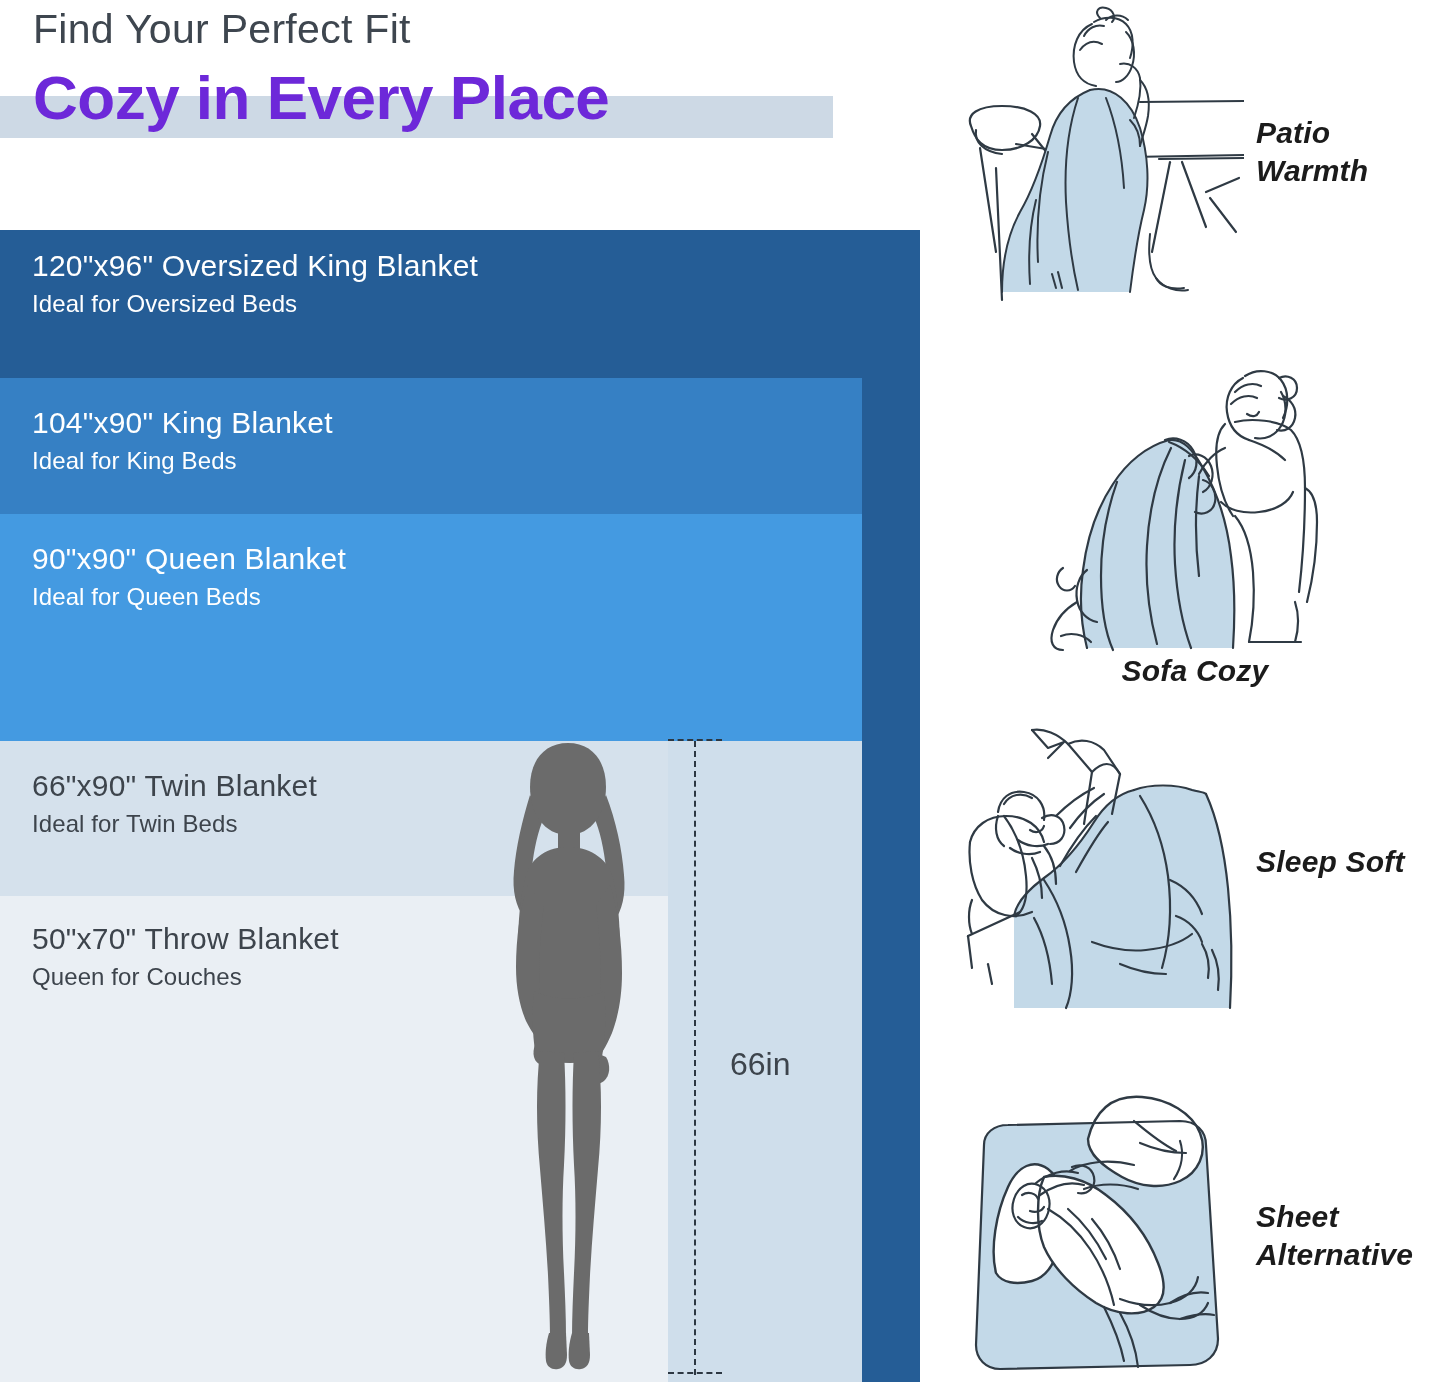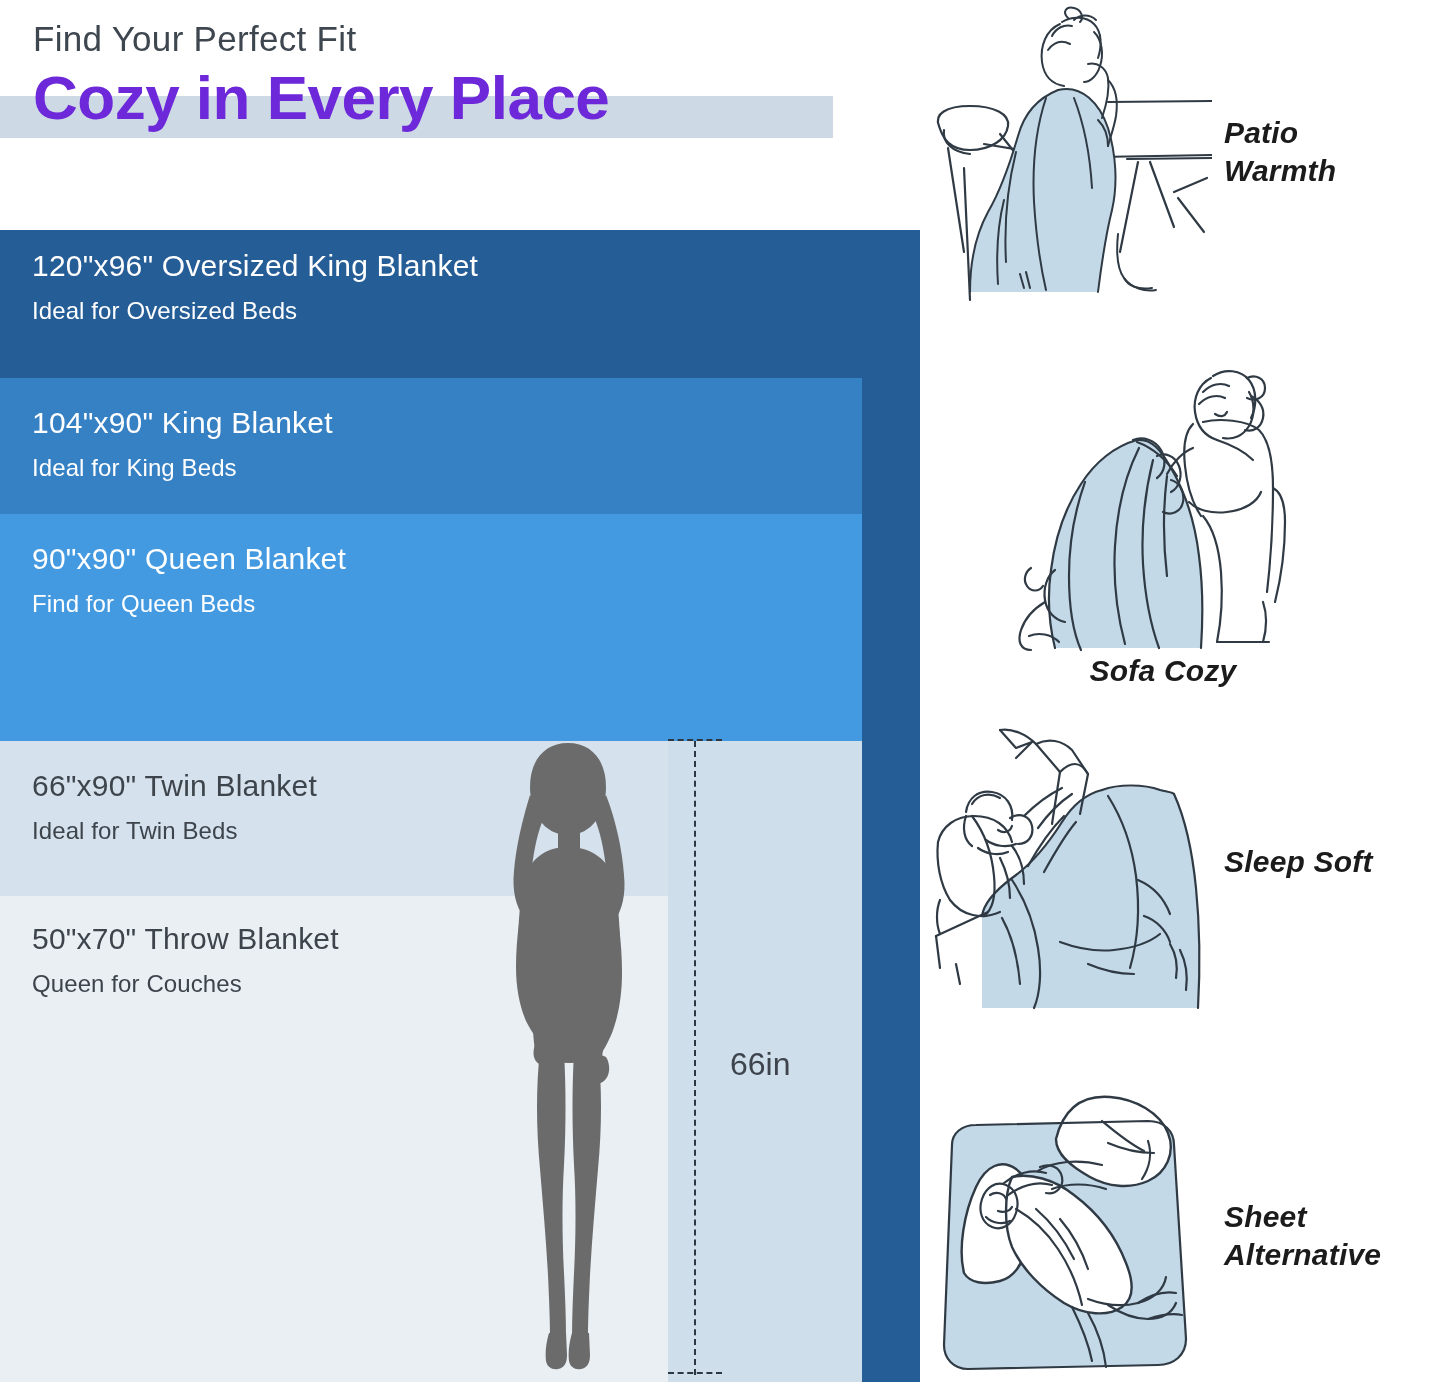--- a/index.html
+++ b/index.html
@@ -24,22 +24,22 @@
   #headline-block {
     position: absolute;
     left: 0;
     top: 0;
     width: 900px;
     height: 175px;
   }
   #eyebrow {
     position: absolute;
     left: 33px;
-    top: 19px;
-    font-size: 35px;
+    top: 6px;
+    font-size: 41px;
     font-weight: 300;
     letter-spacing: 0.3px;
     color: #3e464f;
     white-space: nowrap;
   }
   #headline-highlight {
     position: absolute;
     left: 0;
     top: 96px;
     width: 833px;
@@ -79,21 +79,21 @@
     letter-spacing: 0.2px;
     white-space: nowrap;
     line-height: 1.18;
   }
   .bar-sub {
     font-size: 24px;
     font-weight: 400;
     letter-spacing: 0.1px;
     white-space: nowrap;
     line-height: 1.18;
-    margin-top: 14px;
+    margin-top: 7px;
   }
   .on-dark .bar-title, .on-dark .bar-sub { color: #ffffff; }
   .on-light .bar-title, .on-light .bar-sub { color: #3d444c; }
 
   
   #bar-oversized-king { top: 230px;  height: 1152px; width: 920px; background: #255d96; }
   #bar-king           { top: 378px;  height: 136px;  width: 862px; background: #3680c4; }
   #bar-queen          { top: 514px;  height: 227px;  width: 862px; background: #449ae1; }
   #bar-right-pale     { top: 741px;  height: 641px;  width: 862px; background: #cfdeeb; }
   #bar-twin           { top: 741px;  height: 641px;  width: 668px; background: #d5e1ec; }
@@ -145,21 +145,21 @@
     position: absolute;
     left: 470px;
     top: 735px;
     width: 210px;
     height: 640px;
   }
 
   
   #scenes {
     position: absolute;
-    left: 912px;
+    left: 944px;
     top: 0;
     width: 490px;
     height: 1382px;
   }
   .scene {
     position: absolute;
     left: 0;
     width: 490px;
     display: flex;
     align-items: center;
@@ -261,21 +261,21 @@
     <div class="bar-text on-dark" id="text-oversized-king">
       <div class="bar-title">120"x96" Oversized King Blanket</div>
       <div class="bar-sub">Ideal for Oversized Beds</div>
     </div>
     <div class="bar-text on-dark" id="text-king">
       <div class="bar-title">104"x90" King Blanket</div>
       <div class="bar-sub">Ideal for King Beds</div>
     </div>
     <div class="bar-text on-dark" id="text-queen">
       <div class="bar-title">90"x90" Queen Blanket</div>
-      <div class="bar-sub">Find for Queen Beds</div>
+      <div class="bar-sub">Ideal for Queen Beds</div>
     </div>
     <div class="bar-text on-light" id="text-twin">
       <div class="bar-title">66"x90" Twin Blanket</div>
       <div class="bar-sub">Ideal for Twin Beds</div>
     </div>
     <div class="bar-text on-light" id="text-throw">
       <div class="bar-title">50"x70" Throw Blanket</div>
       <div class="bar-sub">Queen for Couches</div>
     </div>
 

